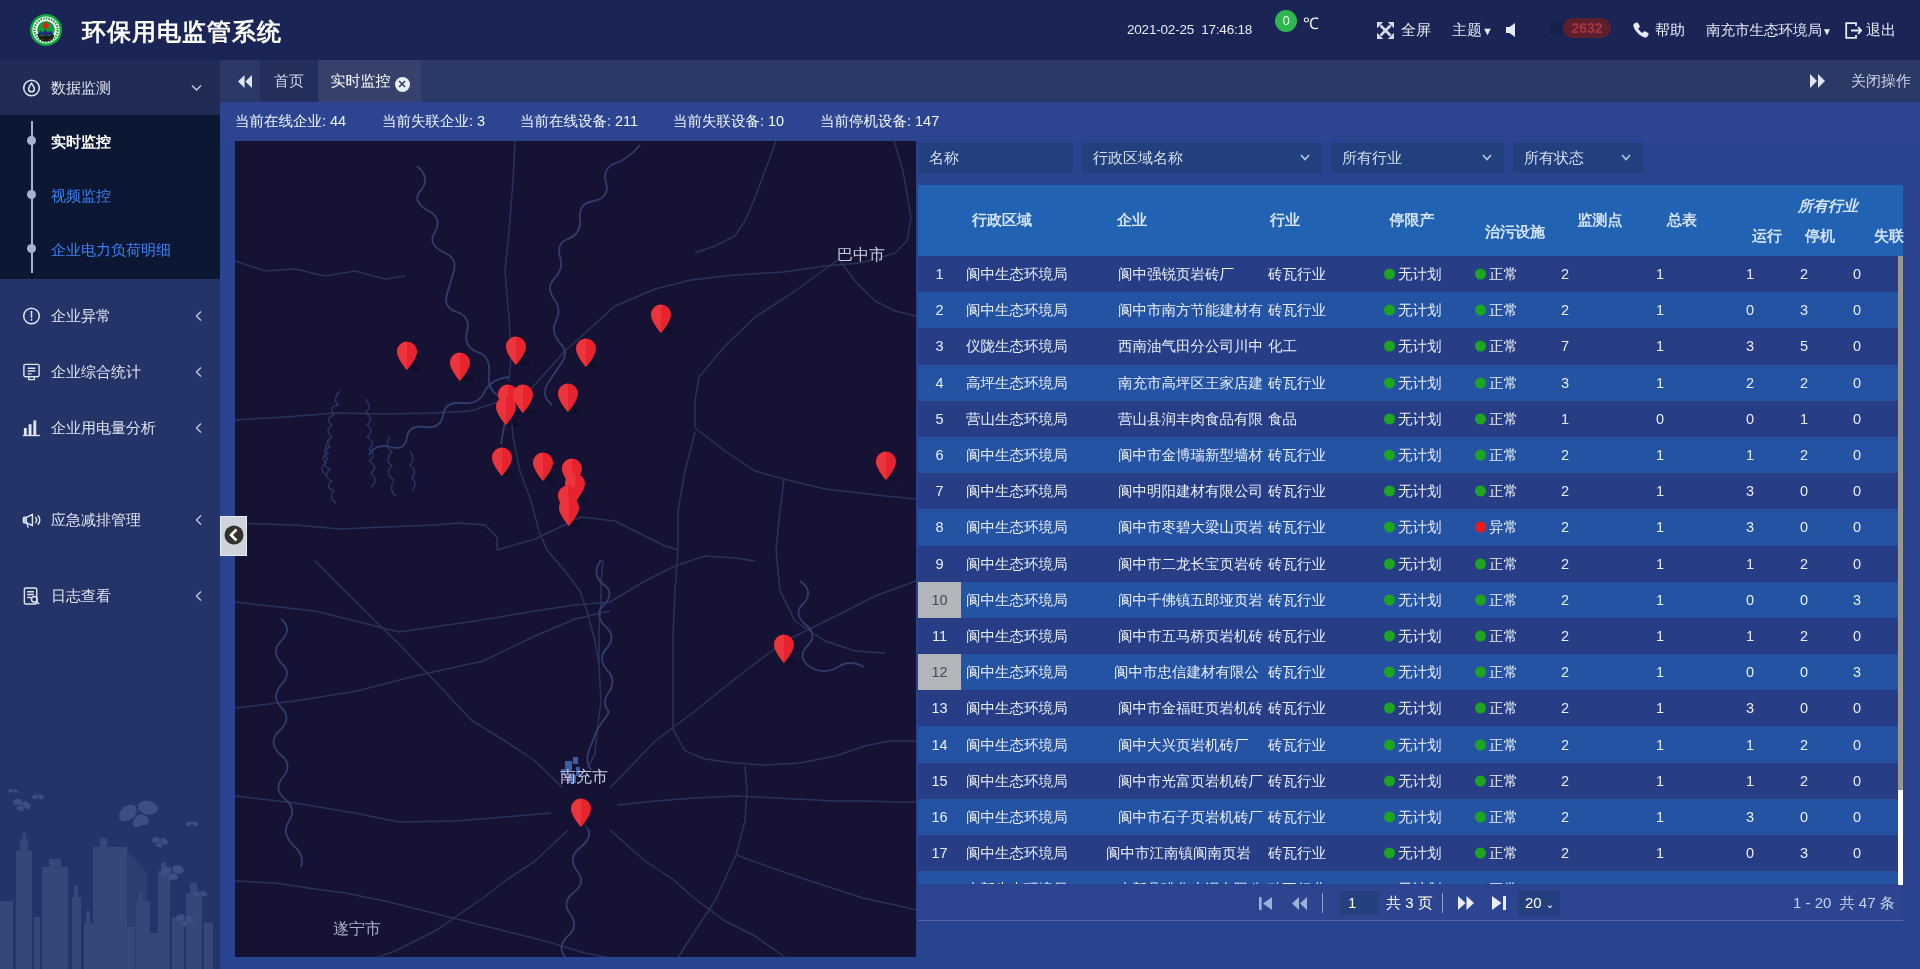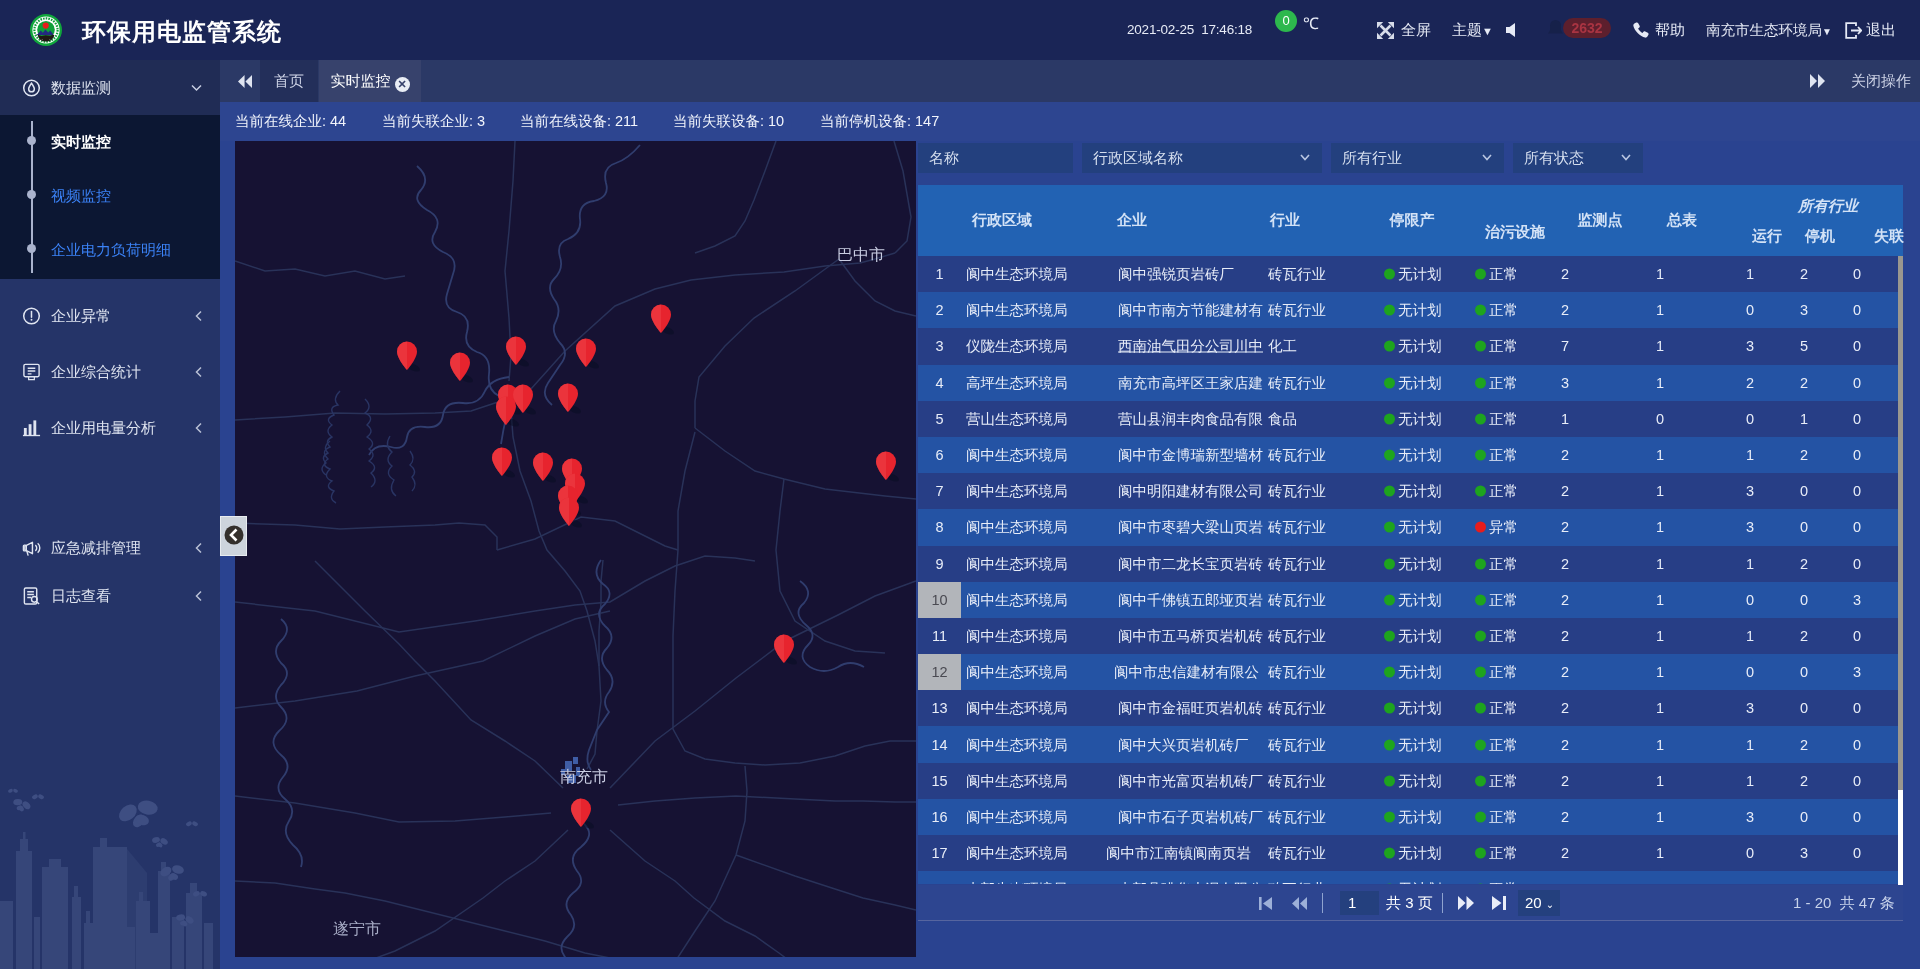--- a/index.html
+++ b/index.html
@@ -146,21 +146,21 @@
       <rect x="2" y="10" width="3" height="8"></rect>
       <rect x="7" y="6" width="3" height="12"></rect>
       <rect x="12" y="2" width="3" height="16"></rect>
       <rect x="1" y="17.2" width="18" height="1.4"></rect>
     </svg>
     <span class="txt">企业用电量分析</span>
       <svg class="chev" width="7" height="11" viewBox="0 0 7 11" fill="none" stroke="#b9c1d6" stroke-width="1.5">
         <path d="M6 1 L1.5 5.5 6 10"></path>
       </svg>
   </div>
-  <div class="mi" style="top:460px;text-decoration:underline;">
+  <div class="mi" style="top:432px;text-decoration:underline;">
     <svg class="ic" viewBox="0 0 20 20" fill="none" stroke="#dfe4f0" stroke-width="1.5">
       <path d="M3 8 l8 -4 v12 l-8 -4 z" stroke-linejoin="round"></path>
       <rect x="1.5" y="7" width="3" height="6" rx="1"></rect>
       <path d="M5 13 l1.5 5 M14 7 c2 1.5 2 4.5 0 6 M16.5 5 c3 2.5 3 7.5 0 10"></path>
     </svg>
     <span class="txt">应急减排管理</span>
       <svg class="chev" width="7" height="11" viewBox="0 0 7 11" fill="none" stroke="#b9c1d6" stroke-width="1.5">
         <path d="M6 1 L1.5 5.5 6 10"></path>
       </svg>
   </div>
@@ -435,21 +435,21 @@
         <span class="cc" style="left:742px;">1</span>
         <span class="cc" style="left:832px;">0</span>
         <span class="cc" style="left:886px;">3</span>
         <span class="cc" style="left:939px;">0</span>
       </div>
 <div class="row odd">
         <div class="num">
           <span>3</span>
         </div>
         <span class="c" style="left:48px;">仪陇生态环境局</span>
-        <span class="c" style="left:200px;text-decoration:underline;">西南油气田分公司川中</span>
+        <span class="c" style="left:200px;">西南油气田分公司川中</span>
         <span class="c" style="left:350px;">化工</span>
         <span class="c" style="left:466px;"><span class="dot gdot"></span>无计划</span>
         <span class="c" style="left:557px;"><span class="dot gdot"></span>正常</span>
         <span class="cc" style="left:647px;">7</span>
         <span class="cc" style="left:742px;">1</span>
         <span class="cc" style="left:832px;">3</span>
         <span class="cc" style="left:886px;">5</span>
         <span class="cc" style="left:939px;">0</span>
       </div>
 <div class="row even">

